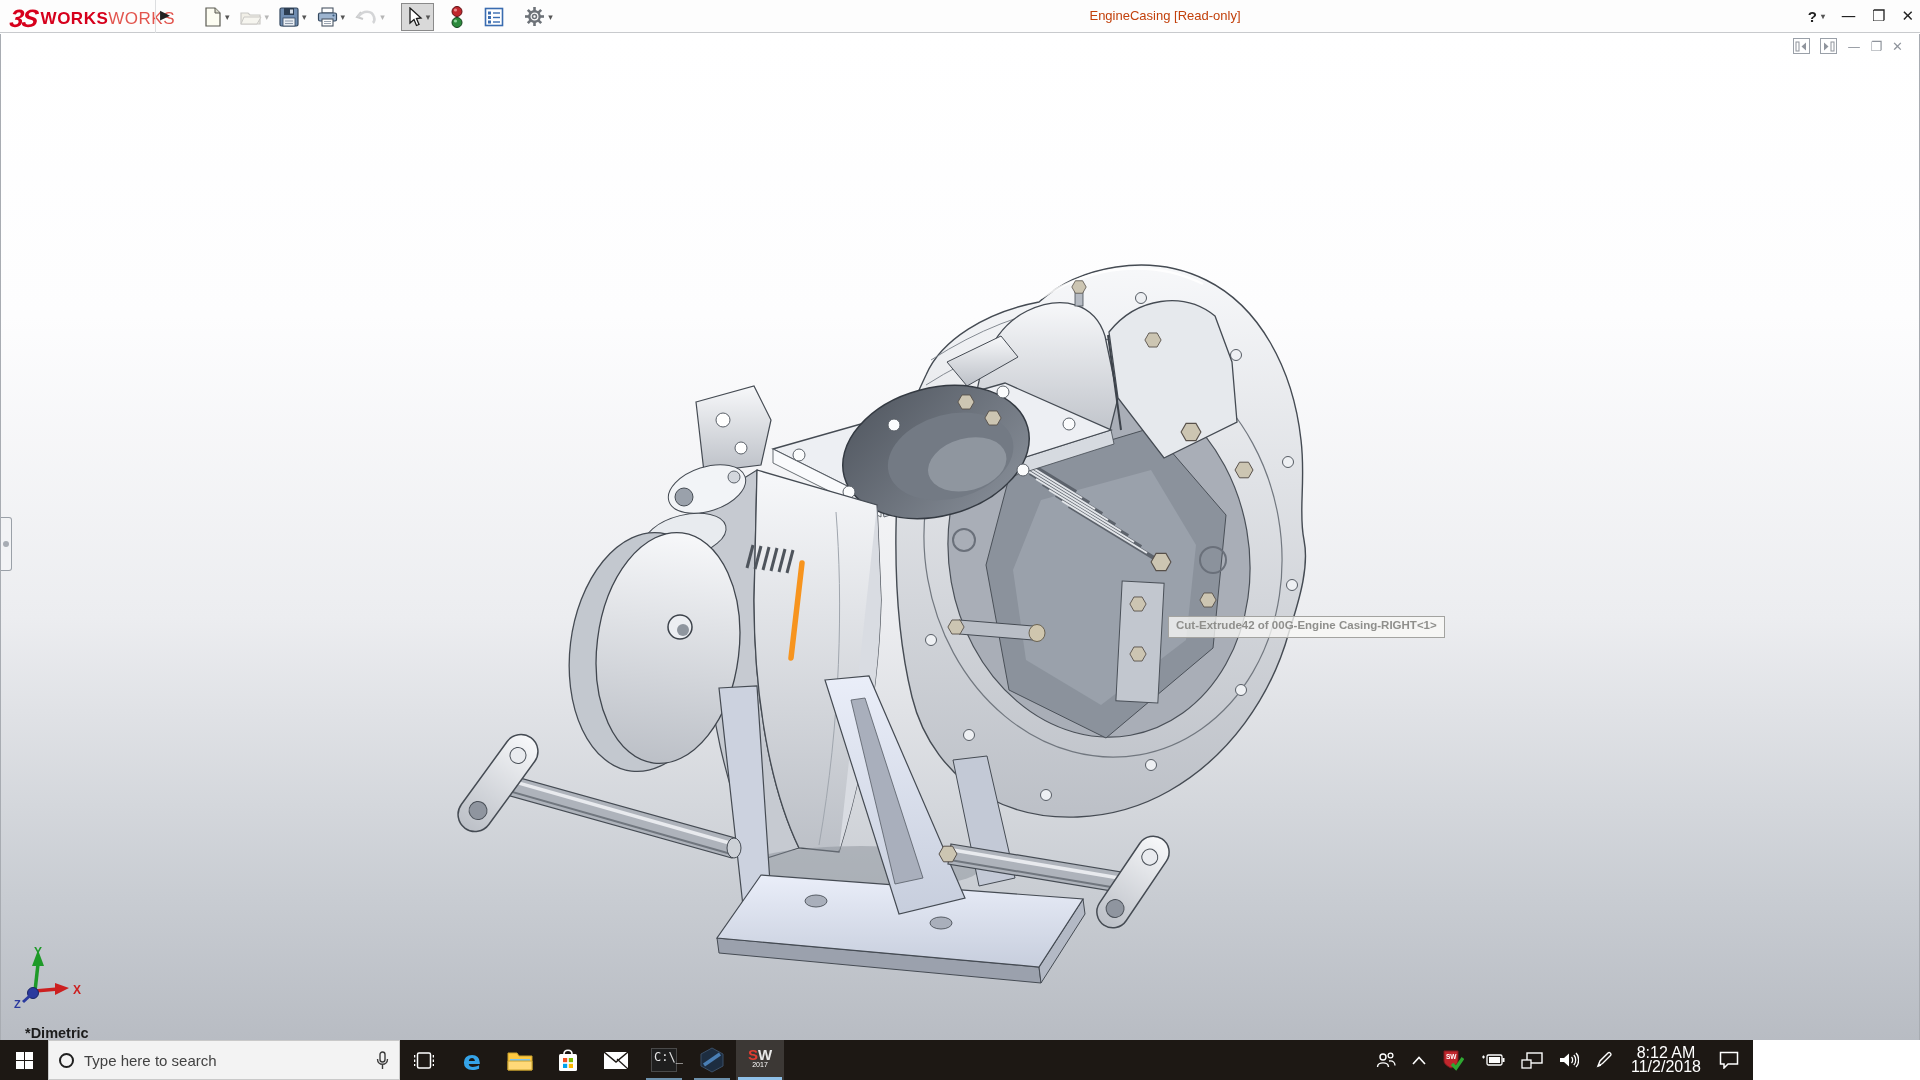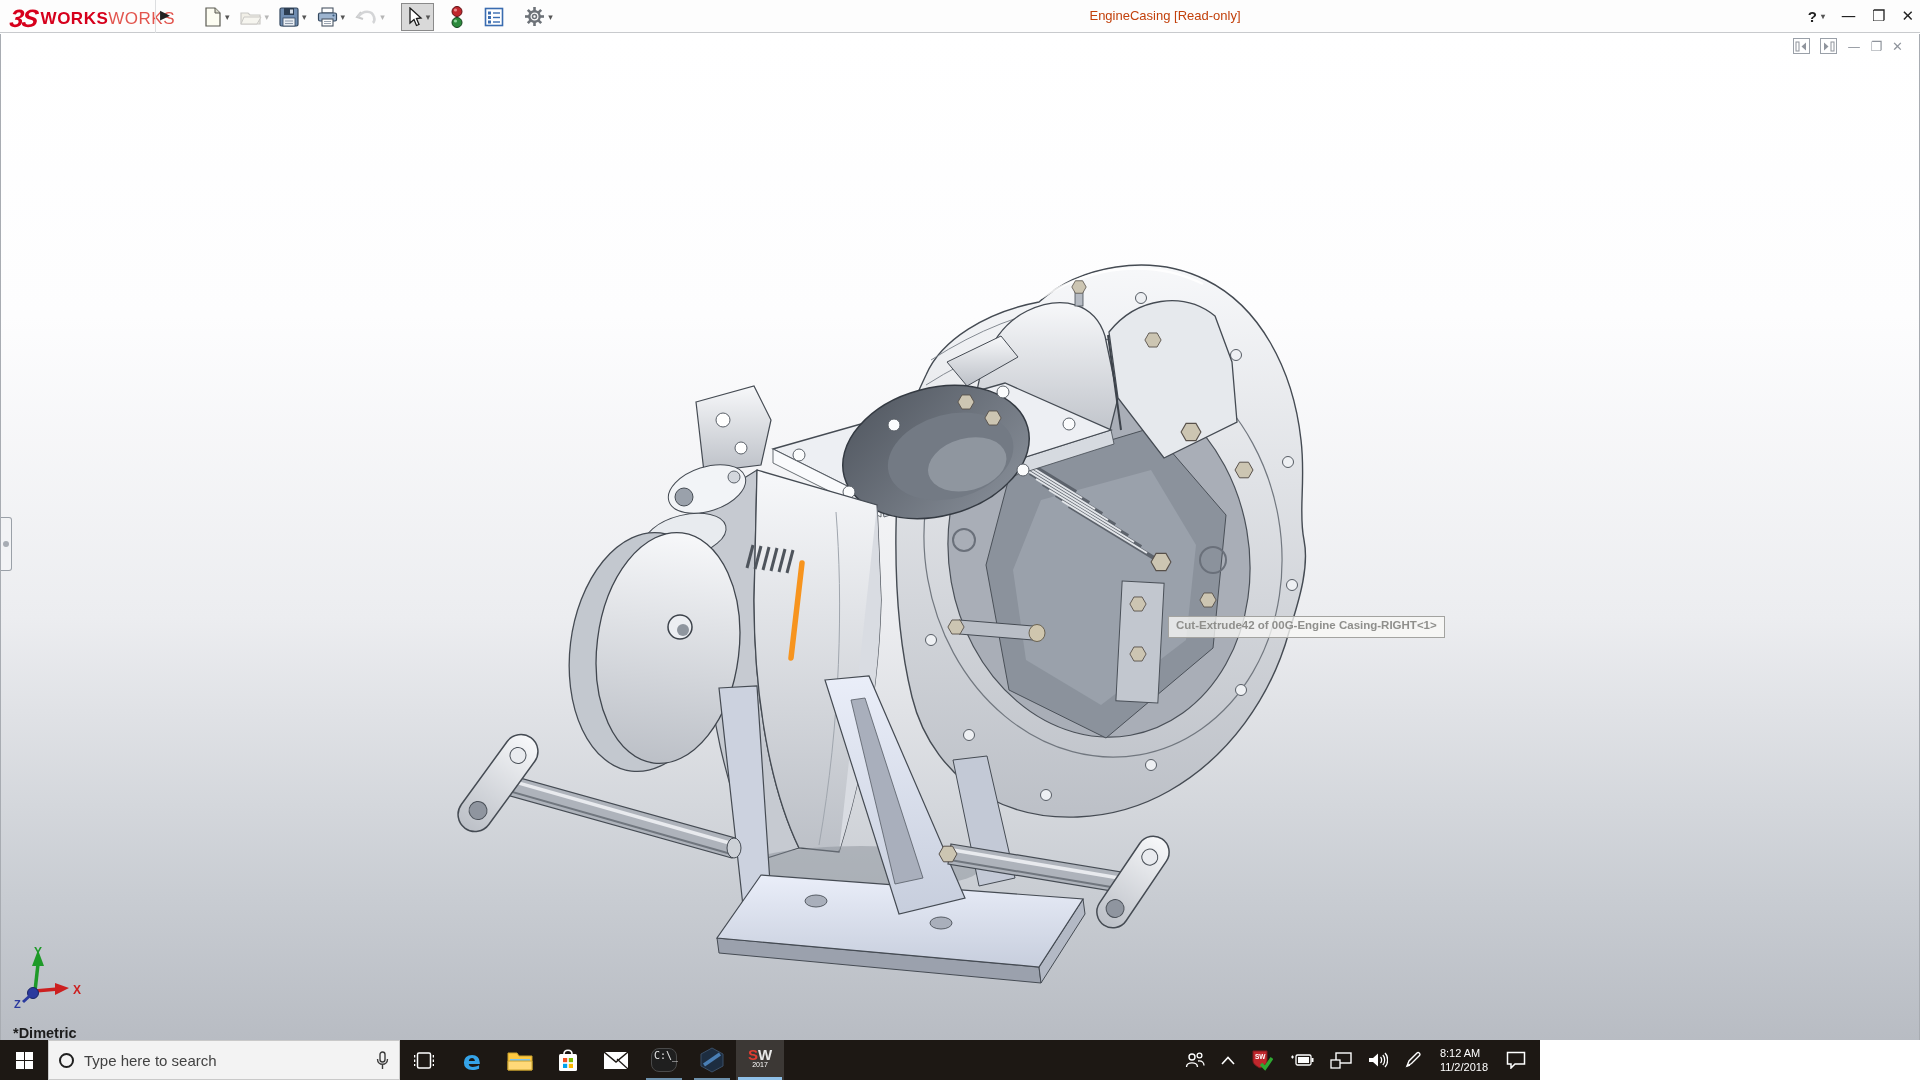--- a/index.html
+++ b/index.html
@@ -49,50 +49,50 @@
   .collapsed-tab::after { content:""; position:absolute; left:2px; top:23px; width:6px;
     height:6px; border-radius:50%; background:#a8adb4; }
 
   .model-svg { position:absolute; left:0; top:-34px; width:1920px; height:1080px; }
 
   .tooltip { position:absolute; left:1167px; top:582px; height:22px; padding:2px 7px 0 7px;
     background:rgba(248,248,246,.78); border:1px solid #a3a3a0; font-size:11.5px;
     color:#8f8f8c; white-space:nowrap; z-index:25;font-weight:bold; }
 
   .triad { position:absolute; left:10px; top:910px; width:90px; height:75px; z-index:20; }
-  .view-label { position:absolute; left:12px; top:991px; font-size:14.5px; font-weight:bold;
+  .view-label { position:absolute; left:24px; top:991px; font-size:14.5px; font-weight:bold;
     color:#1c1c1c; z-index:20; }
 
   
-  .taskbar { position:absolute; left:0; top:1040px; width:1540px; height:40px;
+  .taskbar { position:absolute; left:0; top:1040px; width:1753px; height:40px;
     background:#1d1814; display:flex; align-items:stretch; z-index:50; }
   .start-btn { width:48px; display:flex; align-items:center; justify-content:center; cursor:pointer; }
   .search-box { width:352px; background:#f3f3f3; border:1px solid #c9c9c9; display:flex;
     align-items:center; padding:0 10px; gap:10px; }
   .search-ring { width:15px; height:15px; border:2.5px solid #1f1f1f; border-radius:50%; flex:0 0 auto; }
   .search-input { flex:1; border:none; outline:none; background:transparent; font-size:15px;
     color:#444; font-family:"Liberation Sans", sans-serif; }
   .search-input::placeholder { color:#424242; opacity:1; }
   .tb-icons { display:flex; align-items:stretch; }
   .tb-icon { width:48px; display:flex; align-items:center; justify-content:center;
     position:relative; cursor:pointer; }
   .tb-icon.active { background:rgba(255,255,255,.14); }
   .runline { position:absolute; left:6px; bottom:0; height:2px; width:36px; background:#6d90ab; }
   .runline.bright { left:2px; width:44px; height:3px; background:#8fc0e8; }
   .cmd-tile { width:26px; height:24px; background:#1f1f1f; border:1px solid #4a4a4a;
-    border-radius:8px; color:#e8e8e8; font-family:"DejaVu Sans Mono", monospace;
-    font-size:10px; padding:1px 2px; }
+    border-radius:0; color:#e8e8e8; font-family:"DejaVu Sans Mono", monospace;
+    font-size:12px; padding:1px 2px; }
   .sw-tile { text-align:center; line-height:10px; }
   .sw-s { color:#e03c31; font-weight:bold; font-size:15px; }
   .sw-w { color:#e8e8e8; font-weight:bold; font-size:15px; }
   .sw-year { color:#fff; font-size:7px; display:block; }
   .tray { margin-left:auto; display:flex; align-items:center; }
   .tray-item { height:40px; display:flex; align-items:center; justify-content:center;
     padding:0 8px; cursor:pointer; }
-  .clock { text-align:left; color:#fff; font-size:11px; line-height:14px; padding:0 10px; cursor:pointer; }
+  .clock { text-align:center; color:#fff; font-size:16px; line-height:14px; padding:0 10px; cursor:pointer; }
   .edge-e { color:#35a3e8; font-size:27px; font-weight:bold; font-family:"DejaVu Sans", sans-serif; }
 </style>
 </head>
 <body>
 
 <div class="titlebar">
   <div class="brand">
     <span class="brand-glyph">3S</span>
     <span class="brand-solid">WORKS</span>
     <span class="brand-works">WORKS</span>

